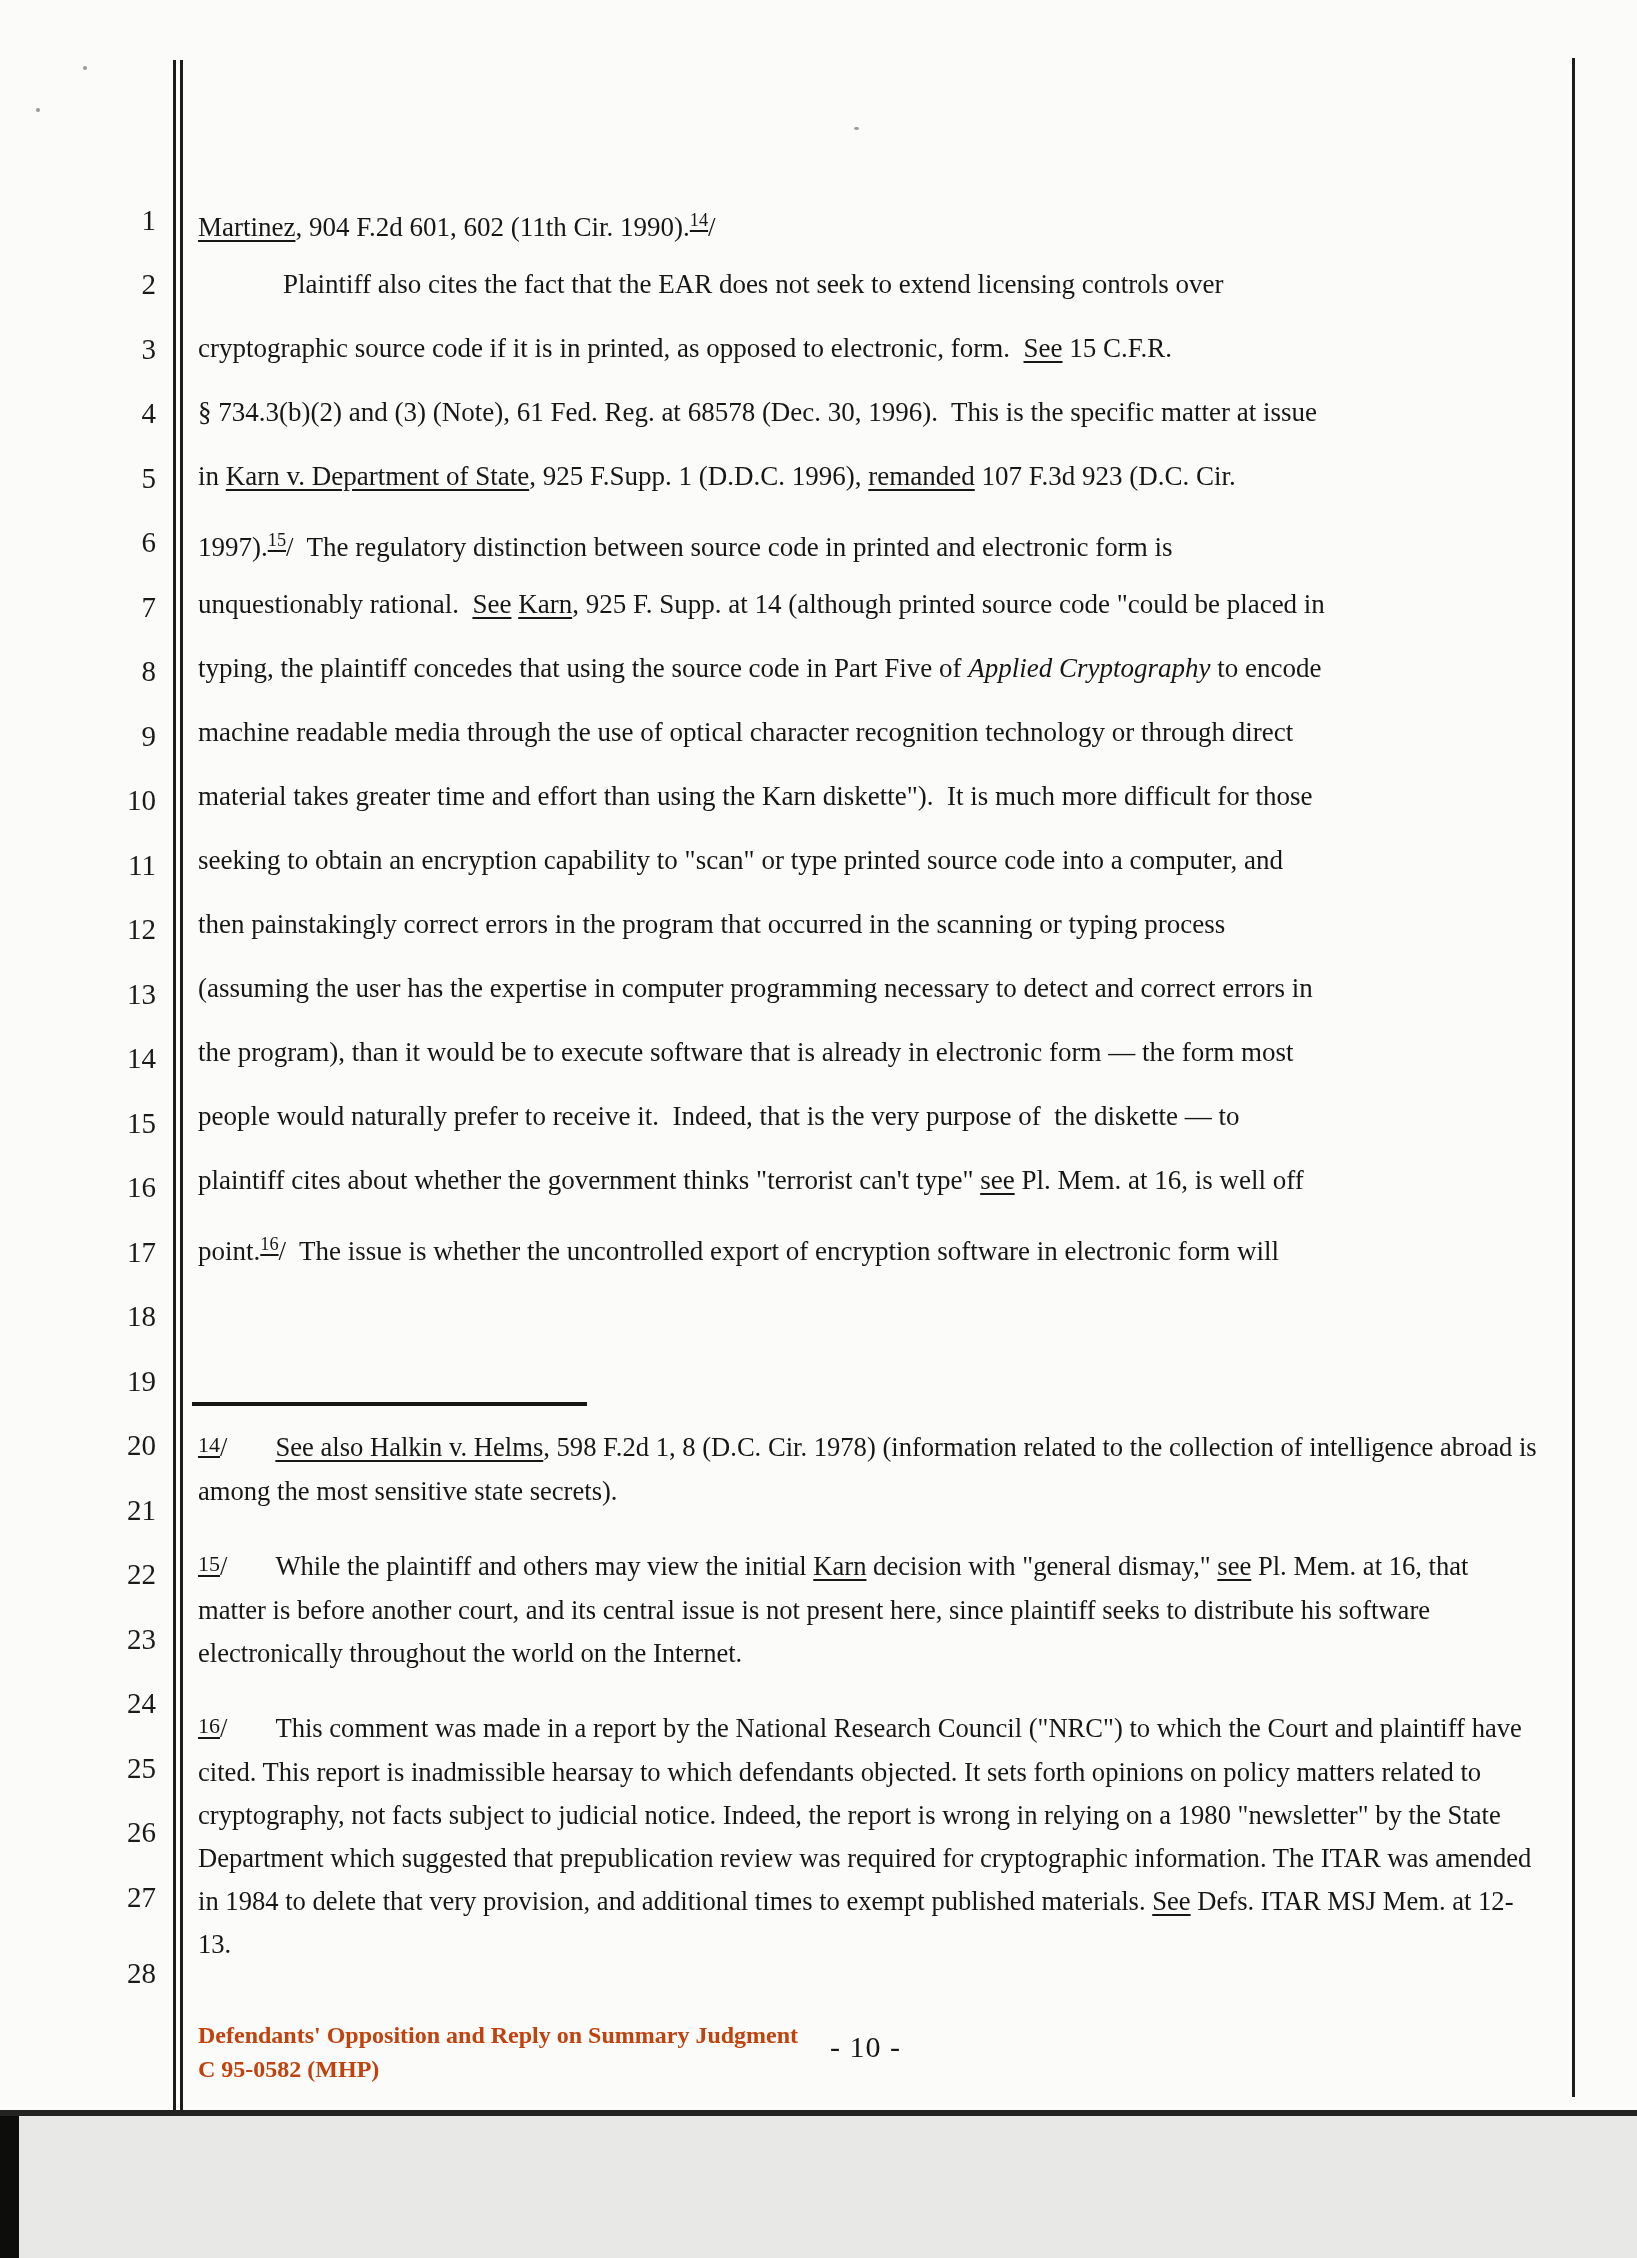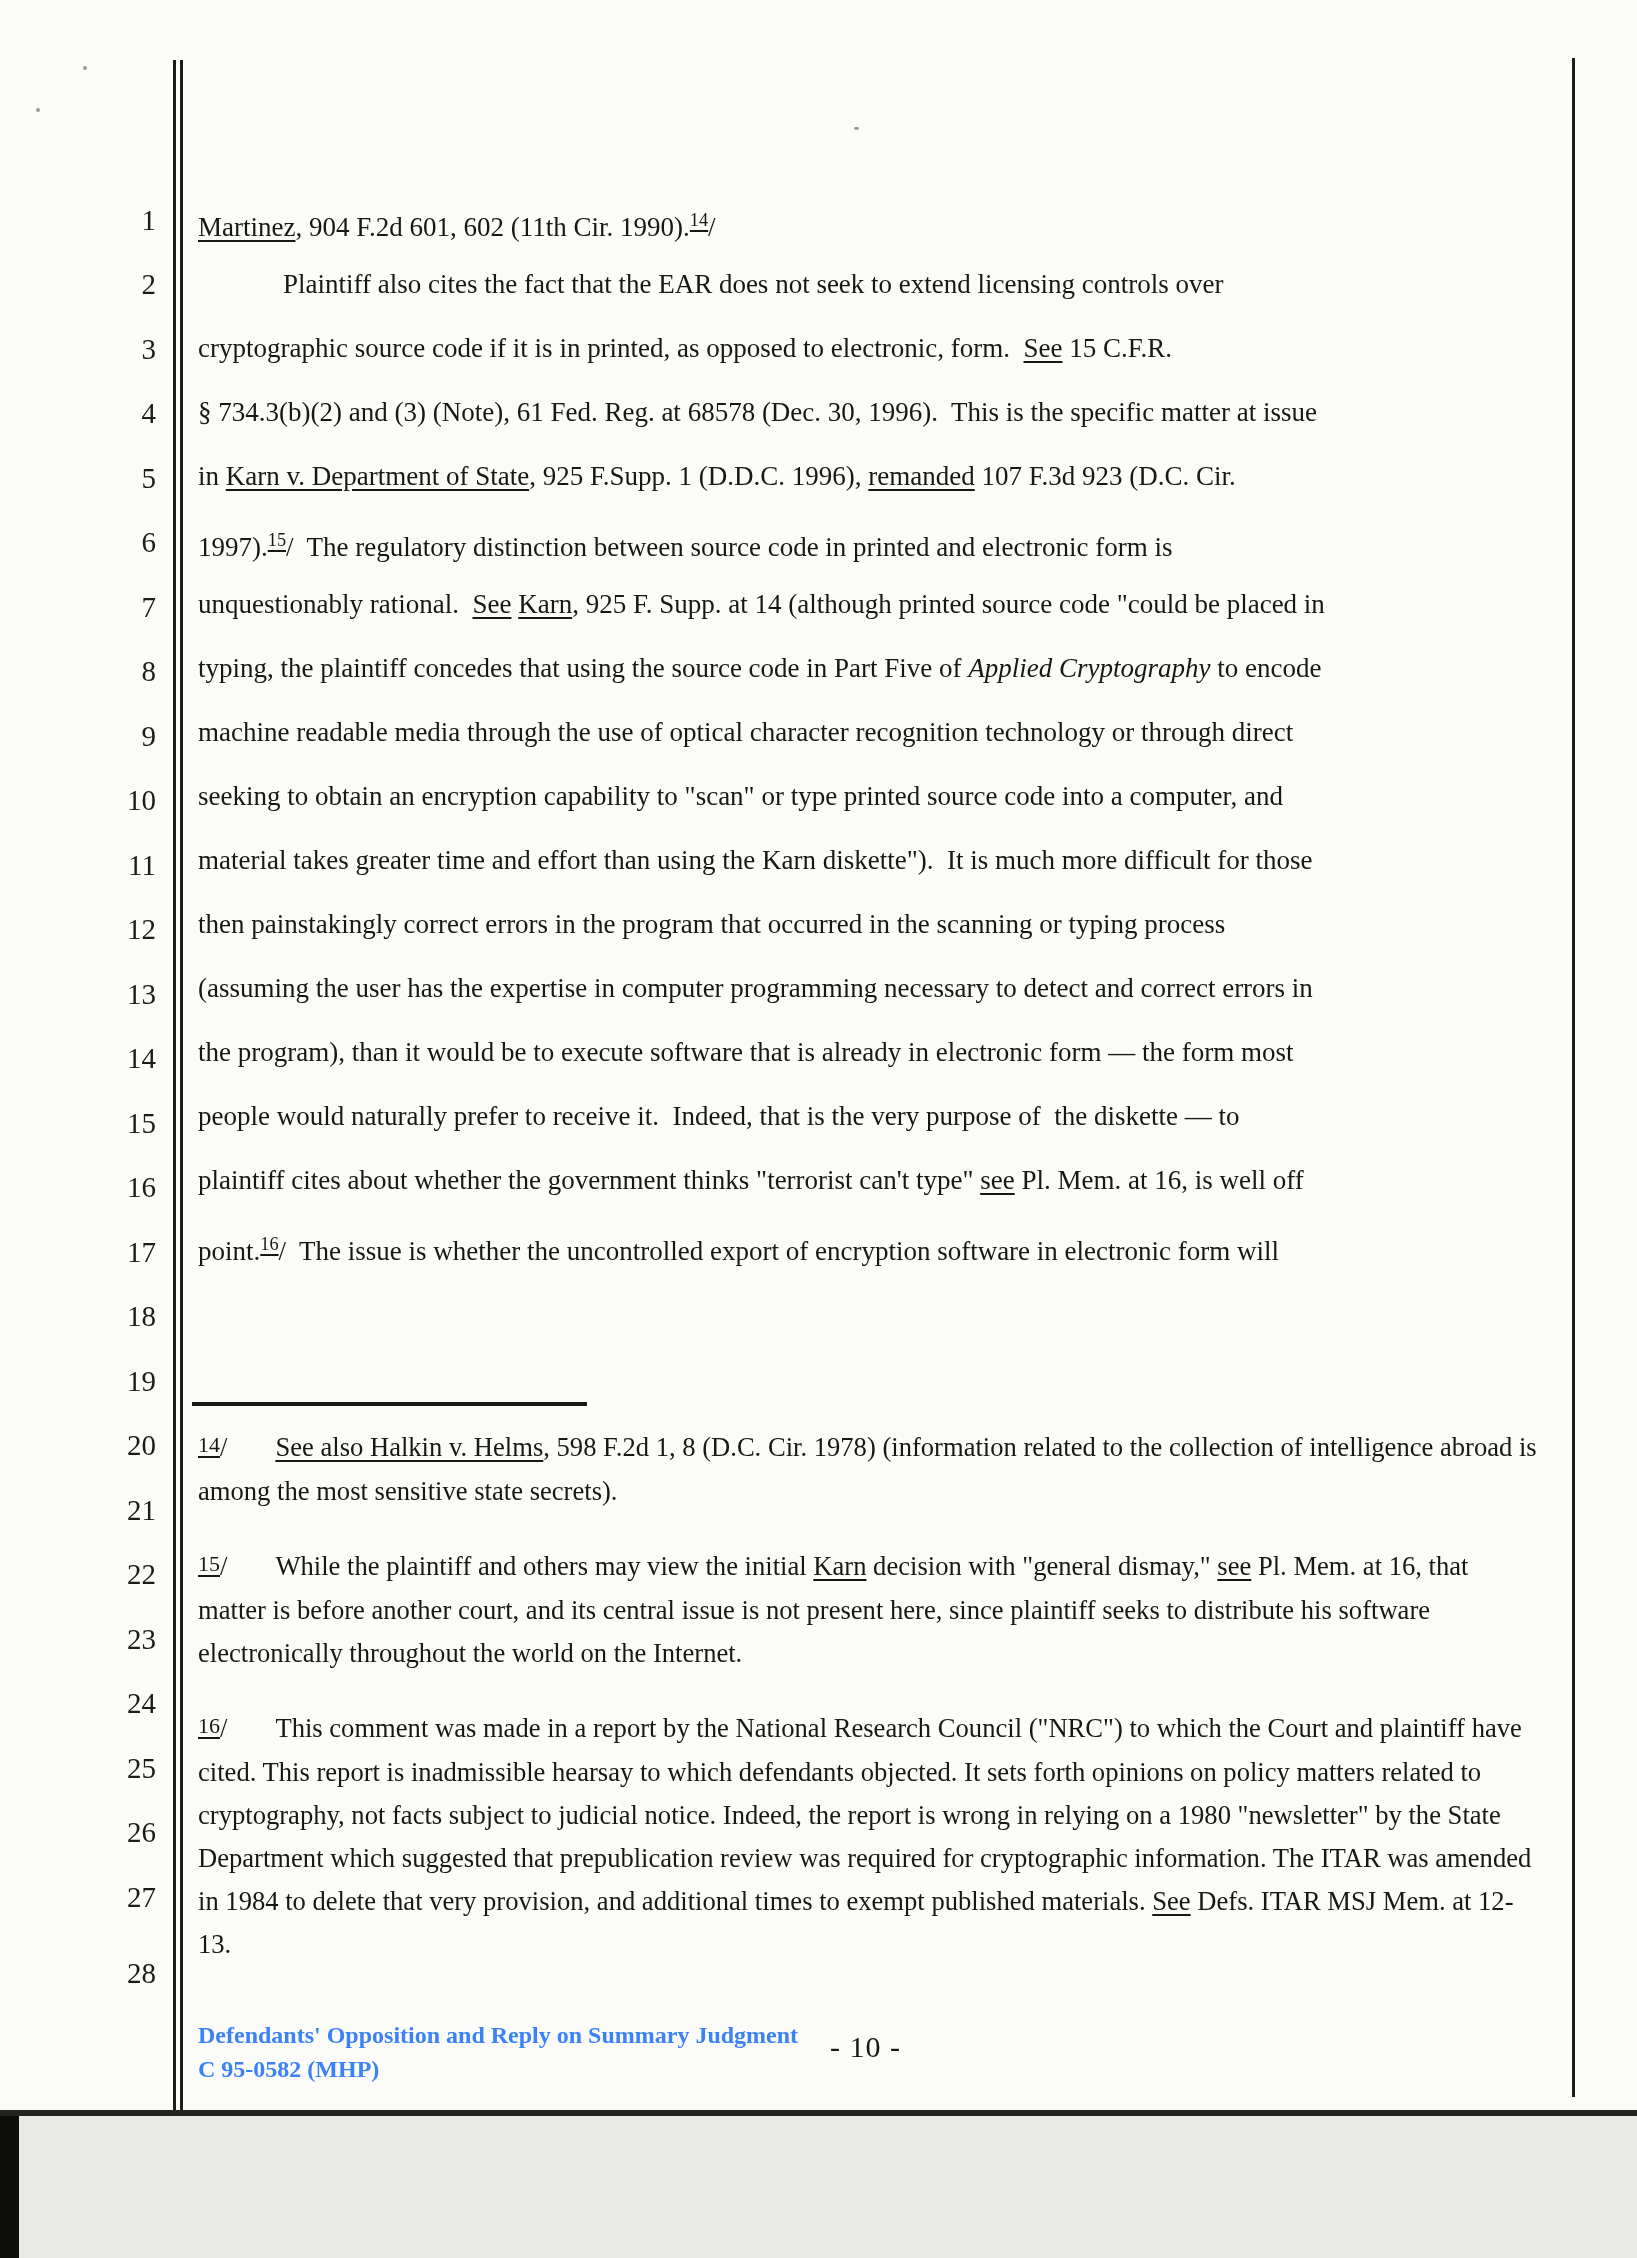--- a/index.html
+++ b/index.html
@@ -26,21 +26,21 @@
   .u{text-decoration:underline;text-decoration-thickness:2.4px;text-underline-offset:3.9px;}
   .i{font-style:italic;}
   .sup{font-size:18.3px;vertical-align:9.7px;}
   #fn-separator{position:absolute;left:192px;top:1402px;width:395px;height:3.9px;background:#161614;}
   #footnotes{position:absolute;left:198px;top:1426px;width:1361px;font-size:26.6px;}
   .footnote{margin:0 16px 32px 0;line-height:43px;}
   .fn-digits{font-size:22px;position:relative;top:-3.9px;}
   .fn-gap{display:inline-block;width:48px;}
   #footer{
     position:absolute;left:198px;top:2018px;
-    font-weight:bold;font-size:24px;line-height:34px;color:#3b82f6;
+    font-weight:bold;font-size:24px;line-height:34px;color:#c2410c;
   }
   #page-num{position:absolute;left:830px;top:2030px;font-size:30px;letter-spacing:1px;}
   #bottom-edge{position:absolute;left:0;top:2110px;width:1638px;height:6.8px;background:#232321;}
   #bottom-band{position:absolute;left:0;top:2116px;width:1638px;height:142px;background:#e8e8e6;}
   #bottom-left-strip{position:absolute;left:0;top:2116px;width:19.3px;height:142px;background:#0d0d0b;}
   .speck{position:absolute;border-radius:50%;background:#9a9a96;}
 </style>
 </head>
 <body>
 
@@ -84,22 +84,22 @@
   <div id="body-text">
       <div class="body-line"><span class="u">Martinez</span><span>, 904 F.2d 601, 602 (11th Cir. 1990).</span><span class="u sup">14</span><span>/</span></div>
       <div class="body-line indent"><span>Plaintiff also cites the fact that the EAR does not seek to extend licensing controls over</span></div>
       <div class="body-line"><span>cryptographic source code if it is in printed, as opposed to electronic, form.  </span><span class="u">See</span><span> 15 C.F.R.</span></div>
       <div class="body-line"><span>§ 734.3(b)(2) and (3) (Note), 61 Fed. Reg. at 68578 (Dec. 30, 1996).  This is the specific matter at issue</span></div>
       <div class="body-line"><span>in </span><span class="u">Karn v. Department of State</span><span>, 925 F.Supp. 1 (D.D.C. 1996), </span><span class="u">remanded</span><span> 107 F.3d 923 (D.C. Cir.</span></div>
       <div class="body-line"><span>1997).</span><span class="u sup">15</span><span>/  The regulatory distinction between source code in printed and electronic form is</span></div>
       <div class="body-line"><span>unquestionably rational.  </span><span class="u">See</span><span> </span><span class="u">Karn</span><span>, 925 F. Supp. at 14 (although printed source code "could be placed in</span></div>
       <div class="body-line"><span>typing, the plaintiff concedes that using the source code in Part Five of </span><span class="i">Applied Cryptography</span><span> to encode</span></div>
       <div class="body-line"><span>machine readable media through the use of optical character recognition technology or through direct</span></div>
+      <div class="body-line"><span>material takes greater time and effort than using the Karn diskette").  It is much more difficult for those</span></div>
       <div class="body-line"><span>seeking to obtain an encryption capability to "scan" or type printed source code into a computer, and</span></div>
-      <div class="body-line"><span>material takes greater time and effort than using the Karn diskette").  It is much more difficult for those</span></div>
       <div class="body-line"><span>then painstakingly correct errors in the program that occurred in the scanning or typing process</span></div>
       <div class="body-line"><span>(assuming the user has the expertise in computer programming necessary to detect and correct errors in</span></div>
       <div class="body-line"><span>the program), than it would be to execute software that is already in electronic form — the form most</span></div>
       <div class="body-line"><span>people would naturally prefer to receive it.  Indeed, that is the very purpose of  the diskette — to</span></div>
       <div class="body-line"><span>plaintiff cites about whether the government thinks "terrorist can't type" </span><span class="u">see</span><span> Pl. Mem. at 16, is well off</span></div>
       <div class="body-line"><span>point.</span><span class="u sup">16</span><span>/  The issue is whether the uncontrolled export of encryption software in electronic form will</span></div>
     </div>
 
   <div id="fn-separator"></div>
   <div id="footnotes">

